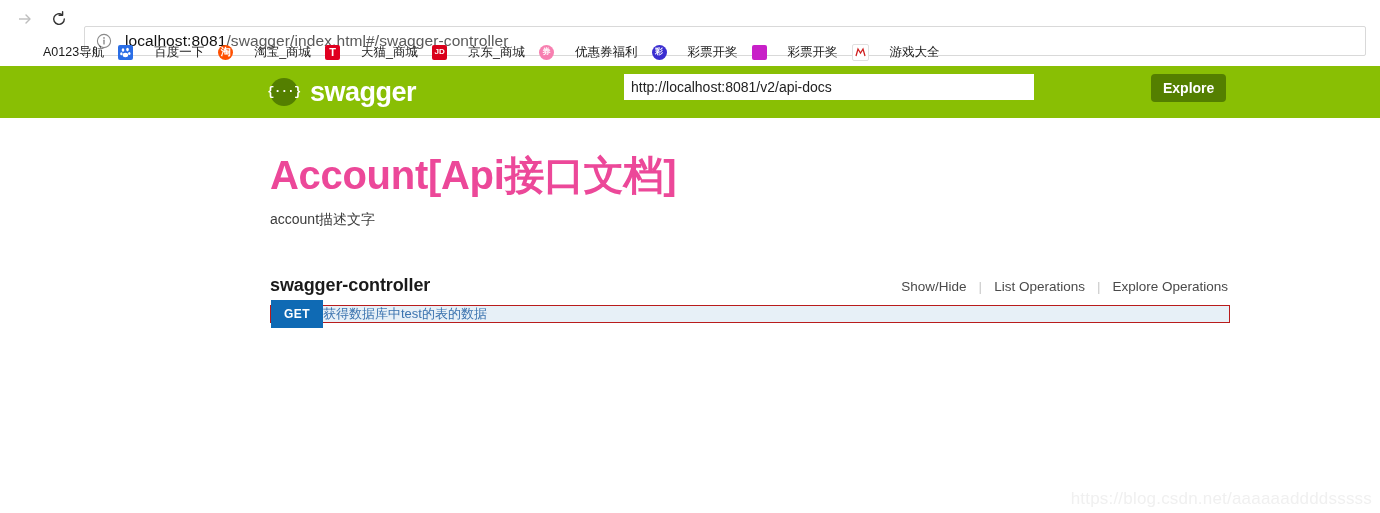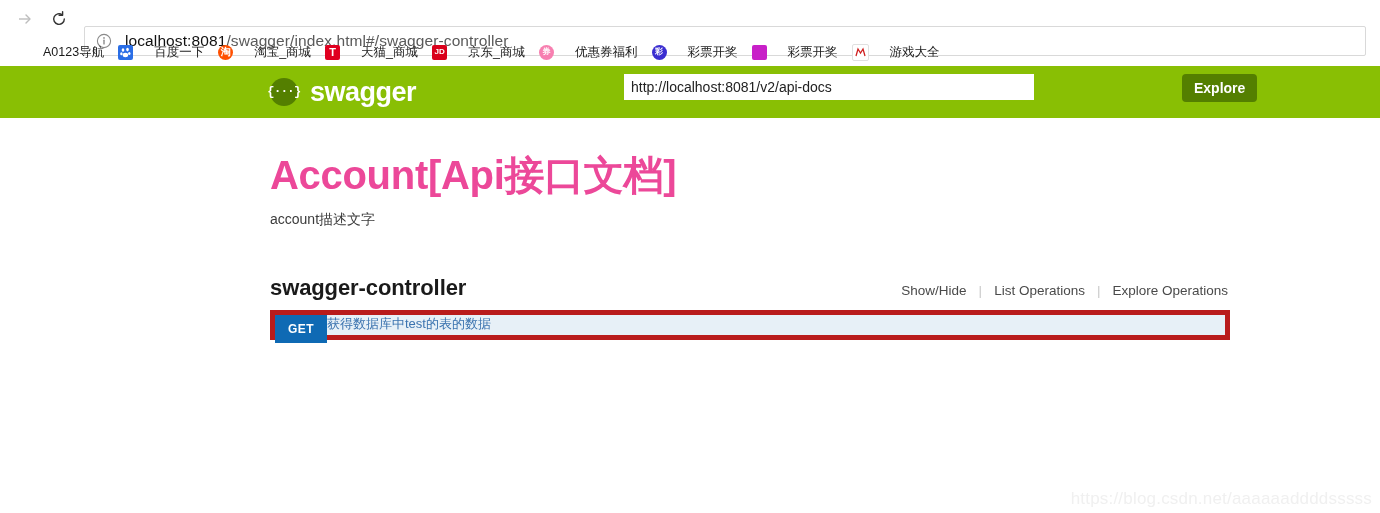--- a/index.html
+++ b/index.html
@@ -158,21 +158,21 @@
     font-family: "Liberation Sans", sans-serif;
     font-size: 14px;
     color: #222222;
     padding: 12px 6px;
     box-sizing: border-box;
     outline: none;
     border-radius: 0;
   }
   .explore-btn {
     position: absolute;
-    left: 1182px;
+    left: 1151px;
     top: 8px;
     background: #547f00;
     color: #ffffff;
     font-size: 14px;
     font-weight: bold;
     padding: 6px 12px;
     border: none;
     border-radius: 4px;
     cursor: pointer;
     font-family: "Liberation Sans", sans-serif;
@@ -203,21 +203,21 @@
     margin-top: 46px;
     position: relative;
   }
   .resource-head {
     display: flex;
     align-items: baseline;
     justify-content: space-between;
     width: 960px;
   }
   .resource-name {
-    font-size: 22px;
+    font-size: 18px;
     font-weight: bold;
     color: #1a1a1a;
     letter-spacing: -0.1px;
   }
   .resource-actions {
     font-size: 13.5px;
     color: #4a4a4a;
     display: flex;
     align-items: center;
   }
@@ -228,25 +228,25 @@
     padding: 0 2px;
   }
   .resource-actions .sep {
     color: #c9c9c9;
     margin: 0 10px;
   }
 
   .endpoint {
     margin-top: 9px;
     width: 960px;
-    height: 30px;
+    height: 18px;
     background: #e7f0f7;
-    border: 5px solid #b91c1c;
-    display: flex;
-    align-items: flex-start;
+    border: 1px solid #b91c1c;
+    display: flex;
+    align-items: center;
     box-sizing: border-box;
   }
   .http-method {
     background: #0f6ab4;
     color: #ffffff;
     font-size: 12px;
     font-weight: bold;
     letter-spacing: 0.4px;
     width: 52px;
     height: 28px;

